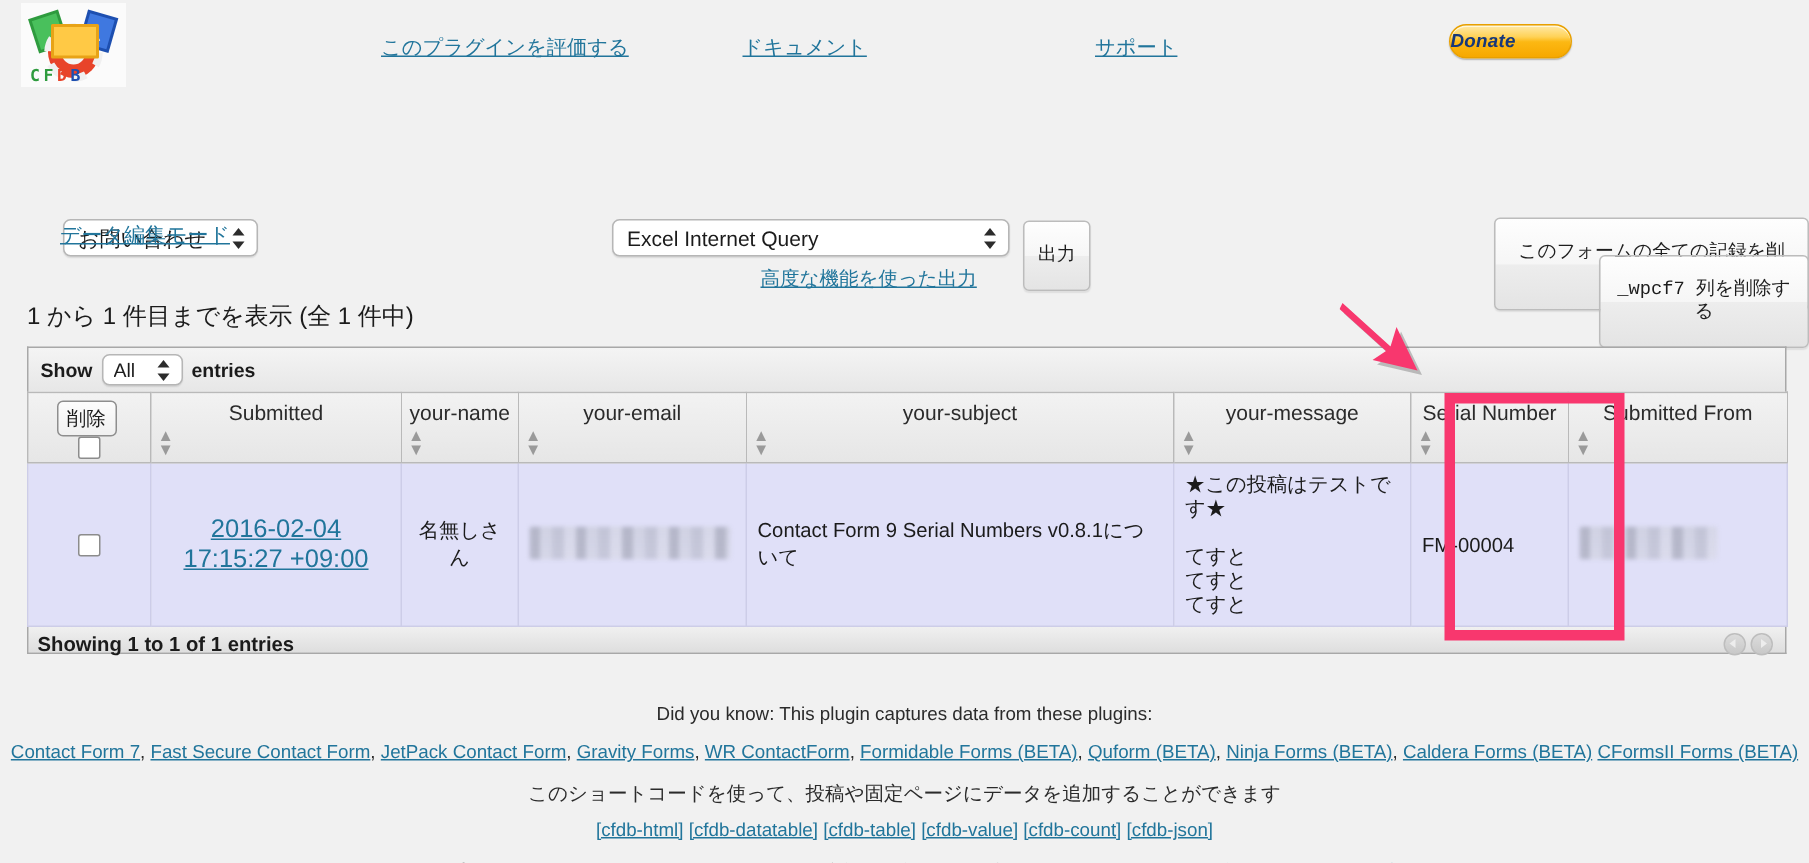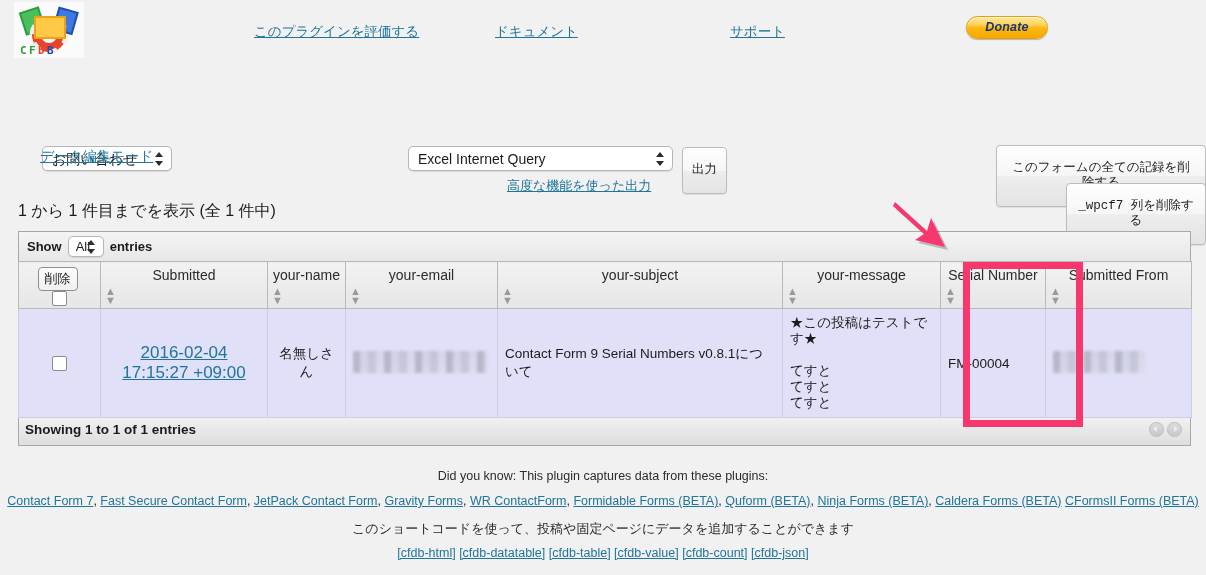--- a/index.html
+++ b/index.html
@@ -35,21 +35,21 @@
   .donate {
     position: absolute; left: 966px; top: 16px;
     width: 82px; height: 23px;
     border-radius: 12px;
     border: 1px solid #e8a000;
     background: linear-gradient(to bottom, #ffe9a8 0%, #ffd257 36%, #fcb813 52%, #f7a800 100%);
     box-shadow: inset 0 1px 0 #fff7d8, 0 1px 1px rgba(0,0,0,.25);
     font-family: "Liberation Sans", sans-serif;
     font-size: 12.5px; font-weight: bold; font-style: italic;
     color: #16377a;
-    text-align: center; line-height: 21px;
+    text-align: left; line-height: 21px;
     cursor: pointer;
     letter-spacing: .2px;
   }
 
   
   .controls { position: relative; height: 76px; }
 
   select.styled {
     -webkit-appearance: none; appearance: none;
     background: #fff;
@@ -102,21 +102,21 @@
   }
   .btn-export { position: absolute; left: 682px; top: 85px; }
 
   .adv-link {
     position: absolute; left: 507px; top: 115px;
     font-size: 13px; color: #21759b; text-decoration: underline; cursor: pointer;
     white-space: nowrap;
   }
 
   .btn-delete-all { position: absolute; left: 996px; top: 83px; }
-  .btn-delete-col { position: absolute; left: 1066px; top: 121px; }
+  .btn-delete-col { position: absolute; left: 1066px; top: 108px; }
 
   
   .edit-mode {
     position: absolute; left: 40px; top: 148px;
     font-size: 14px; color: #21759b; text-decoration: underline; cursor: pointer;
   }
   .range-info {
     position: absolute; left: 18px; top: 201px;
     font-size: 16px; color: #1b1b1b;
   }
@@ -133,21 +133,21 @@
     border: 1px solid #a8a8a8;
     border-bottom: none;
     padding: 0 8px;
   }
   .dt-length {
     position: absolute; left: 8px; top: 4px;
     font-size: 13px; font-weight: bold; color: #1b1b1b;
     display: flex; align-items: center; gap: 6px;
   }
   .dt-length .selwrap { position: relative; }
-  .dt-length select { height: 21px; font-size: 13px; padding: 0 12px 0 7px; }
+  .dt-length select { height: 21px; font-size: 13px; padding: 0 30px 0 7px; }
   .dt-filter {
     position: absolute; right: 8px; top: 4px;
     font-size: 13px; font-weight: bold; color: #1b1b1b;
     display: flex; align-items: center; gap: 5px;
   }
   .dt-filter input {
     width: 182px; height: 22px;
     border: 1px solid #9d9d9d;
     border-radius: 3px;
     background: #fff;
@@ -226,21 +226,21 @@
     background:
       repeating-linear-gradient(90deg, rgba(170,172,190,.75) 0 7px, rgba(205,207,222,.55) 7px 15px, rgba(185,187,205,.65) 15px 23px, rgba(215,216,230,.5) 23px 31px),
       linear-gradient(to bottom, rgba(200,202,218,.55), rgba(222,223,238,.45));
     filter: blur(1.4px);
   }
   .redact.w-email { width: 134px; }
   .redact.w-from { width: 92px; }
 
   .dt-bottom {
     position: relative;
-    height: 28px;
+    height: 18px;
     background: linear-gradient(to bottom,#f0f0f0 0%,#dedede 100%);
     border: 1px solid #a8a8a8;
     border-top: none;
   }
   .dt-info {
     position: absolute; left: 6px; top: 4px;
     font-size: 13.5px; font-weight: bold; color: #1b1b1b;
   }
   .dt-paginate {
     position: absolute; right: 8px; top: 4px;

